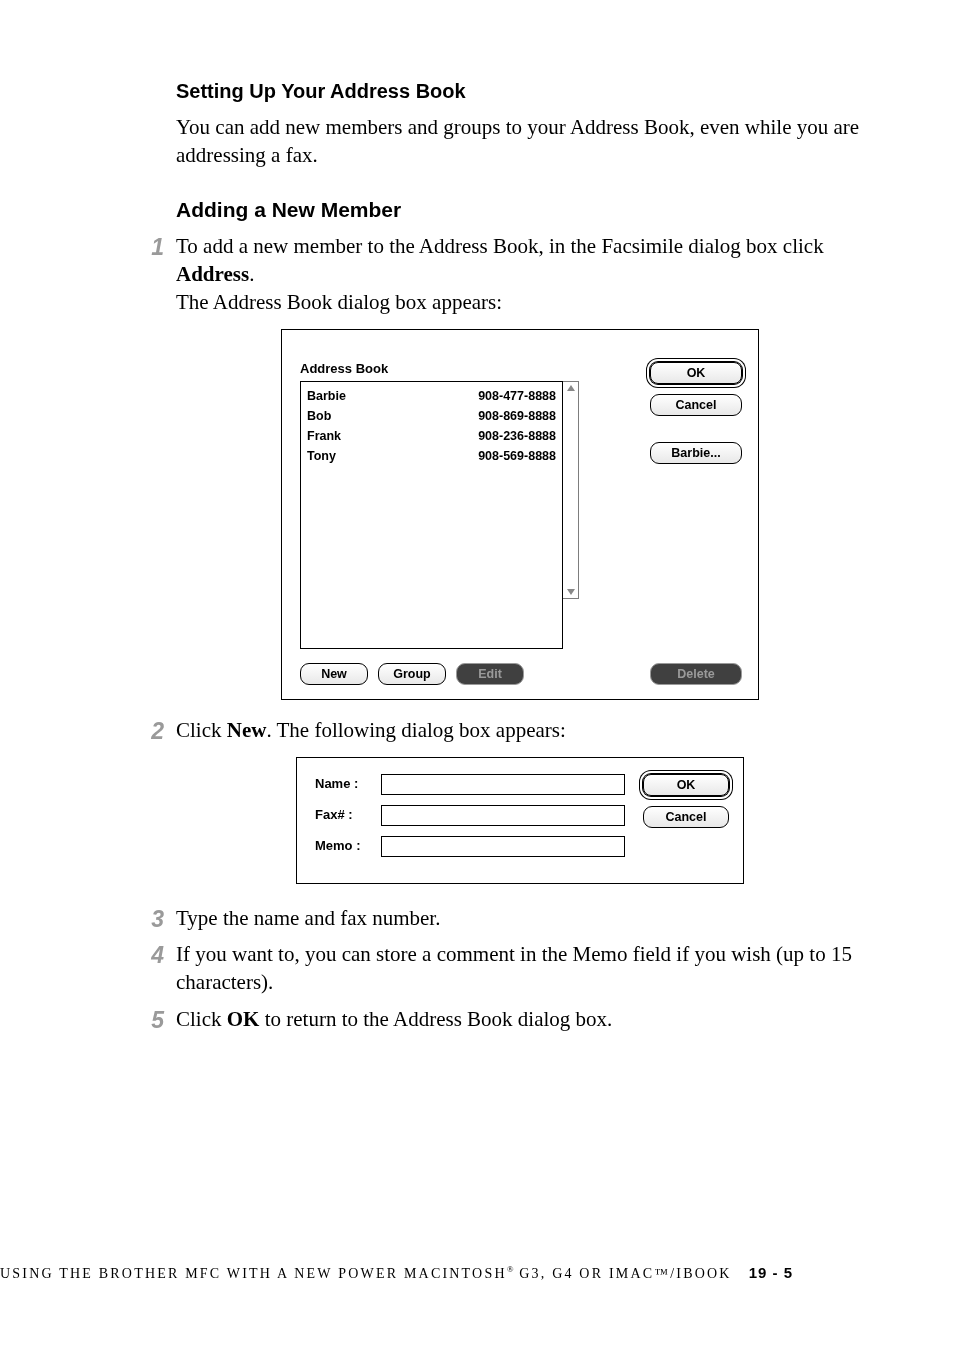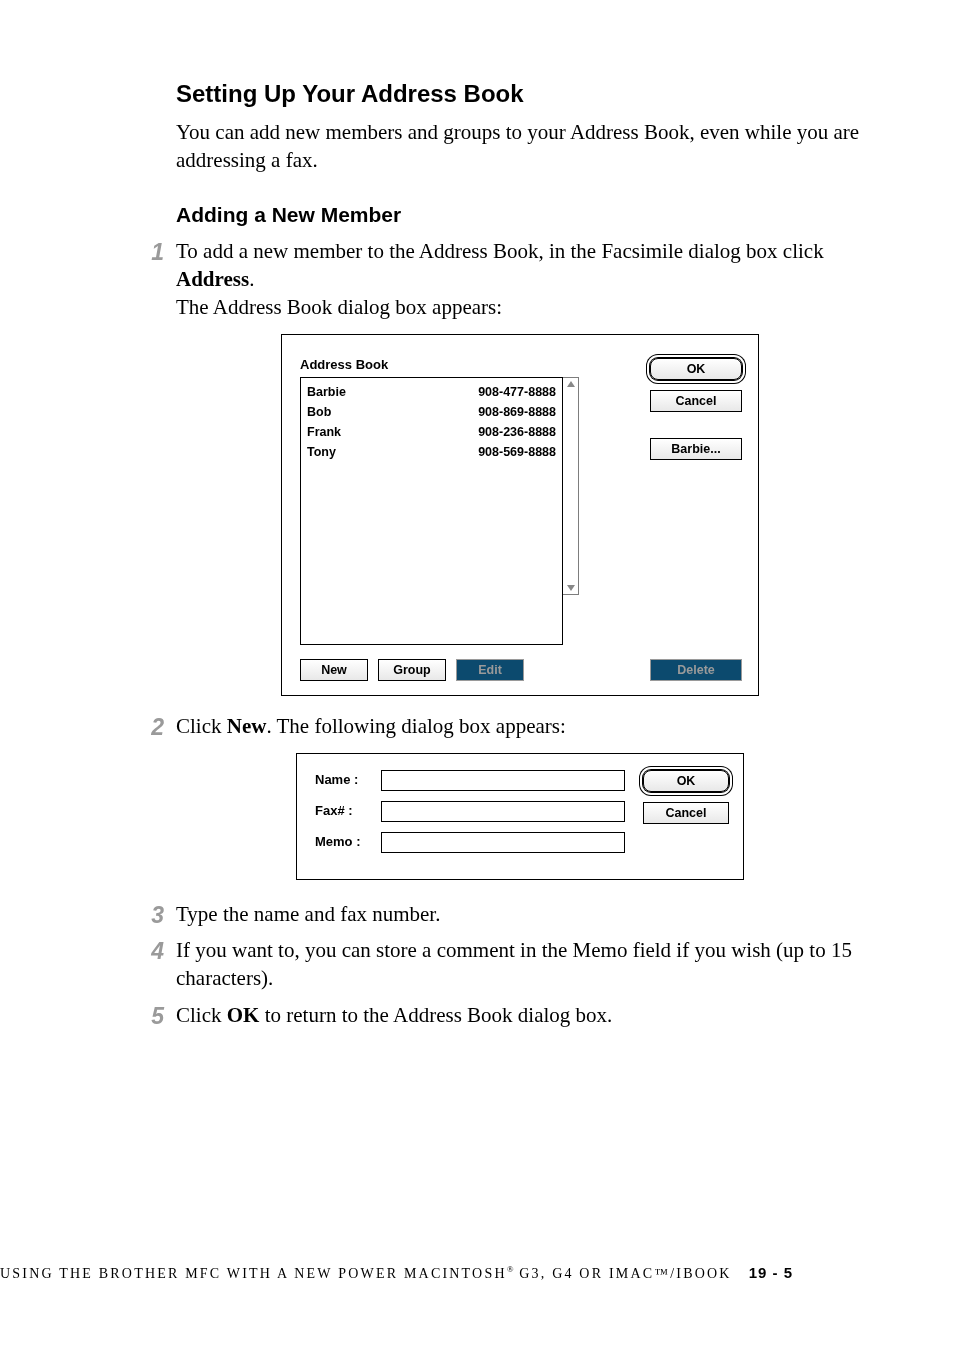--- a/index.html
+++ b/index.html
@@ -10,21 +10,21 @@
     font-family: "Times New Roman", Times, serif;
     color: #000;
     position: relative;
   }
   .page {
     padding: 80px 90px 0 136px;
   }
   h1 {
     font-family: Arial, Helvetica, sans-serif;
     font-weight: bold;
-    font-size: 24px;
+    font-size: 20px;
     margin-left: 40px;
     margin-bottom: 10px;
   }
   .intro {
     font-size: 21px;
     margin-left: 40px;
     line-height: 1.35;
     margin-bottom: 28px;
   }
   h2 {
@@ -57,21 +57,21 @@
     width: 28px;
     text-align: right;
   }
   .bold { font-weight: bold; }
 
   
   .dialog1 {
     width: 478px;
     border: 1px solid #000;
     margin: 12px auto 16px auto;
-    padding: 21px 16px 14px 18px;
+    padding: 30px 16px 14px 18px;
     font-family: Verdana, Geneva, Arial, sans-serif;
     font-size: 13px;
     font-weight: bold;
     color: #000;
     display: flex;
     gap: 14px;
   }
   .dialog1 .left { flex: 1; }
   .dialog1 .left .title-row { margin-bottom: 4px; }
   .dialog1 .left .subtitle { margin-bottom: 6px; }
@@ -116,38 +116,38 @@
     border-top: 6px solid #888;
   }
   .dialog1 .bottom-buttons {
     display: flex;
     gap: 10px;
     margin-top: 14px;
     align-items: center;
   }
   .mac-btn {
     border: 1px solid #000;
-    border-radius: 0;
+    border-radius: 9px;
     background: linear-gradient(#fff,#e8e8e8);
     font-family: Verdana, Geneva, Arial, sans-serif;
     font-size: 12.5px;
     font-weight: bold;
     padding: 3px 0;
     text-align: center;
     min-width: 68px;
     height: 22px;
     line-height: 14px;
     display: inline-flex;
     align-items: center;
     justify-content: center;
   }
   .mac-btn.disabled {
     color: #9a9a9a;
     border-color: #9a9a9a;
-    background: #0c4a6e;
+    background: #404040;
   }
   .mac-btn.default {
     box-shadow: 0 0 0 1px #000, 0 0 0 3px #fff, 0 0 0 4px #000;
     border-radius: 8px;
   }
   .dialog1 .right {
     width: 92px;
     display: flex;
     flex-direction: column;
     gap: 10px;

